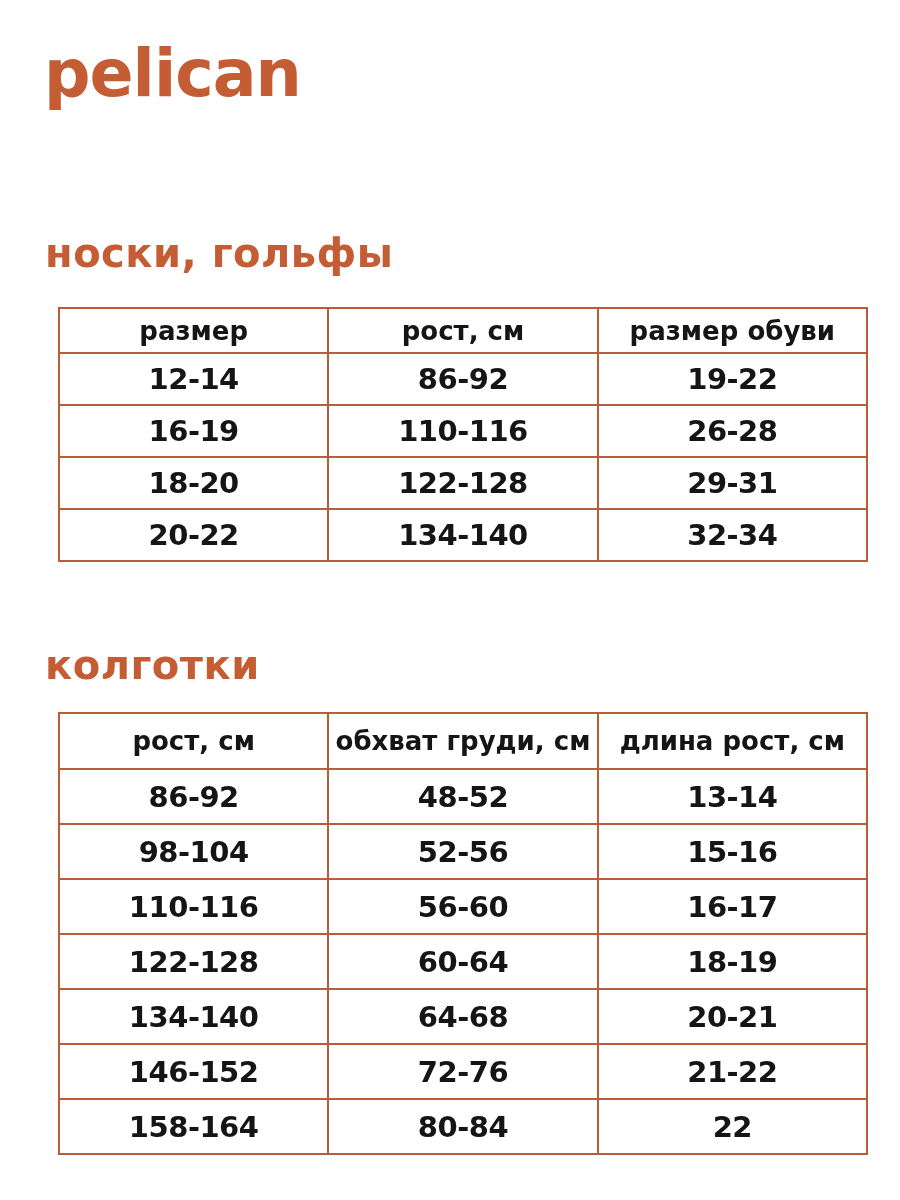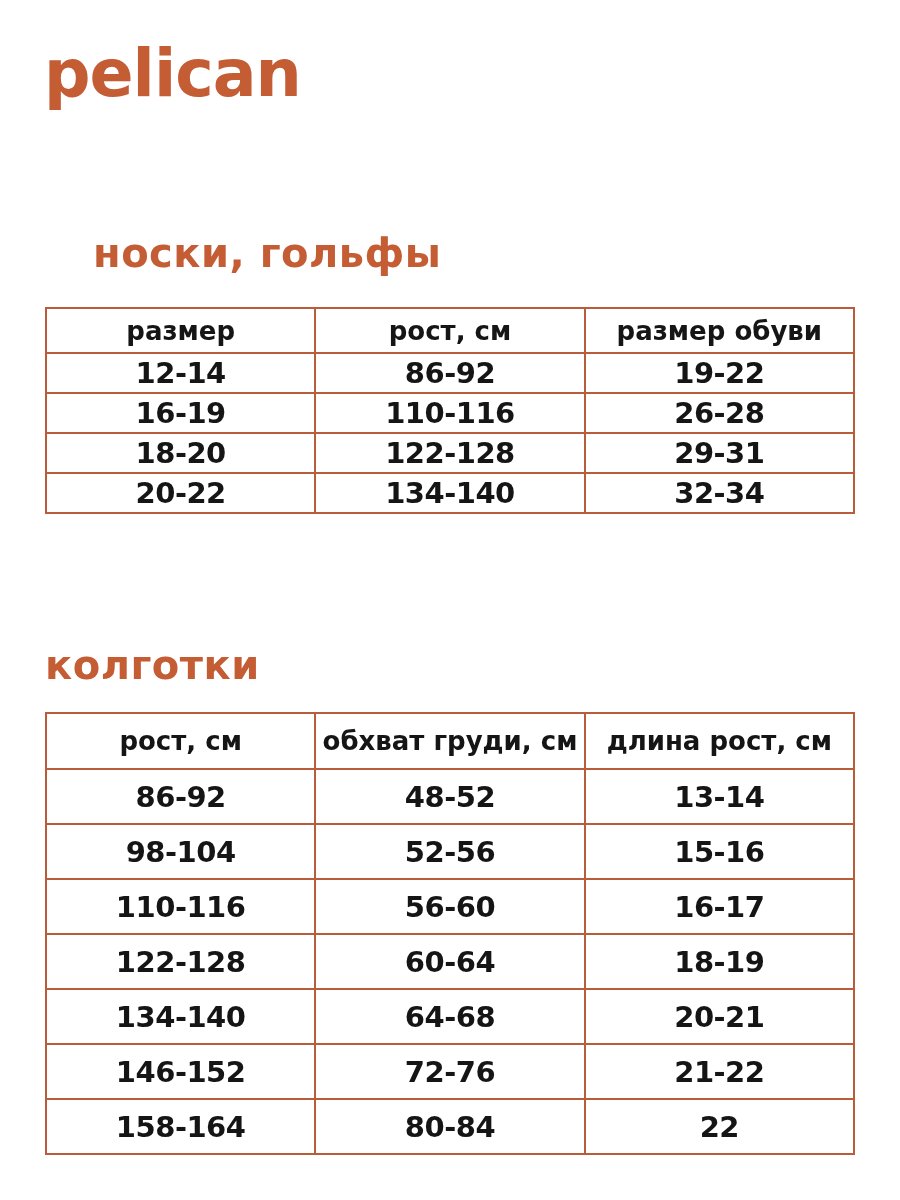--- a/index.html
+++ b/index.html
@@ -34,25 +34,25 @@
   }
   .section-title {
     position: absolute;
     left: 45px;
     font-size: 40px;
     font-weight: 800;
     color: var(--accent);
     letter-spacing: 0.5px;
     font-family: "DejaVu Sans", sans-serif;
   }
-  .title-socks   { top: 230px; margin-left: 48px; }
+  .title-socks   { top: 230px; }
   .title-tights  { top: 642px; }
   table.size-table {
     position: absolute;
-    left: 45px;
+    left: 58px;
     width: 810px;
     border-collapse: collapse;
     table-layout: fixed;
     background: var(--background);
   }
   .table-socks  { top: 307px; }
   .table-tights { top: 712px; }
   table.size-table th,
   table.size-table td {
     border: 2px solid var(--table-border);
@@ -64,21 +64,21 @@
   table.size-table th {
     font-size: 26px;
     font-family: "DejaVu Sans", sans-serif;
   }
   table.size-table td {
     font-size: 29px;
     font-family: "DejaVu Sans", sans-serif;
     letter-spacing: -0.5px;
   }
   .table-socks th  { height: 45px; }
-  .table-socks td  { height: 40px; }
+  .table-socks td  { height: 52px; }
   .table-tights th { height: 56px; }
   .table-tights td { height: 55px; }
 </style>
 </head>
 <body>
 
 <div class="page">
 
   <div class="logo">pelican</div>
 

